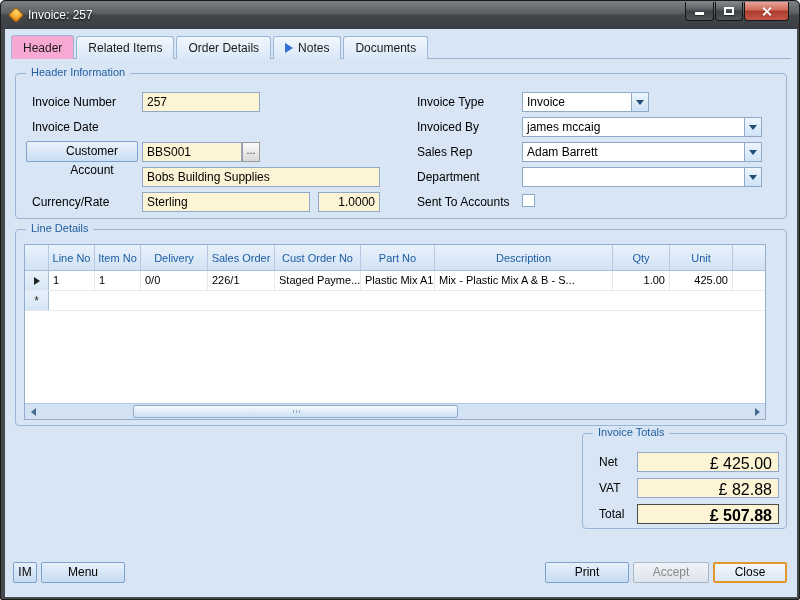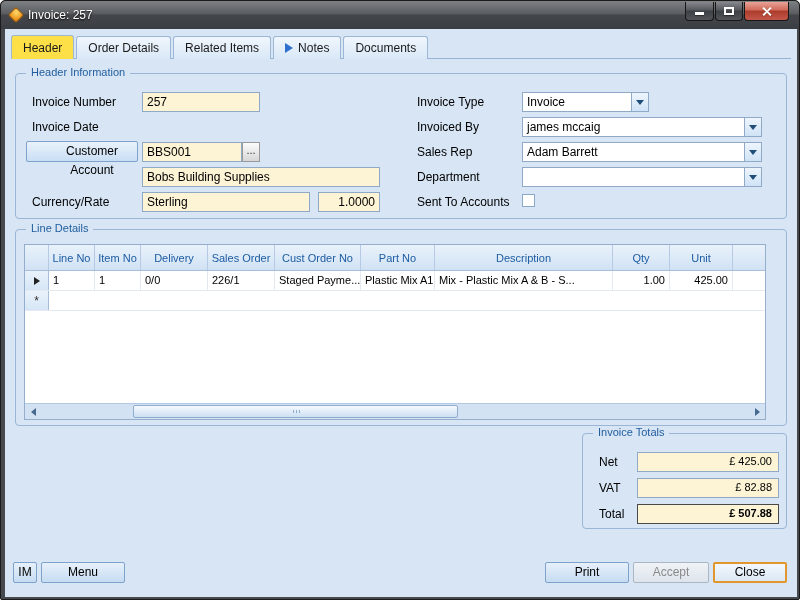--- a/index.html
+++ b/index.html
@@ -33,21 +33,21 @@
   
   .client { position:absolute; left:4px; top:28px; width:792px; height:568px; background:#d7e5f5; }
 
   
   .tabbar { position:absolute; left:6px; top:6px; right:6px; height:24px; display:flex; align-items:flex-end; }
   .tabbar::after { content:""; position:absolute; left:0; right:0; bottom:0; height:1px; background:#96b4d6; }
   .tab { position:relative; z-index:1; height:23px; padding:0 11px; margin-right:2px;
          display:flex; align-items:center; font-size:12px; color:#1a1a1a;
          border:1px solid #9cb6d6; border-bottom:none; border-radius:3px 3px 0 0;
          background:linear-gradient(#f0f6fd, #d9e8f7); }
-  .tab.selected { z-index:2; height:24px; background:#fde047; }
+  .tab.selected { z-index:2; height:24px; background:#f9a8d4; }
   .play-icon { width:0; height:0; border-top:5px solid transparent; border-bottom:5px solid transparent;
                border-left:8px solid #2f6fce; margin-right:5px; }
 
   
   .groupbox { position:absolute; border:1px solid #9ab5d5; border-radius:4px; }
   .gb-title { position:absolute; top:-8px; left:10px; padding:0 5px; background:#d7e5f5;
               color:#215e9e; font-size:11px; }
   .gb-header  { left:10px; top:44px;  width:772px; height:146px; }
   .gb-lines   { left:10px; top:200px; width:772px; height:197px;padding-left:32px; }
   .gb-totals  { left:577px; top:404px; width:205px; height:96px; }
@@ -105,21 +105,21 @@
   .sb-right { width:0; height:0; border-top:4px solid transparent; border-bottom:4px solid transparent;
           border-left:5px solid #47688f; }
   .sb-track { flex:1; position:relative; }
   .sb-thumb { position:absolute; left:92px; width:325px; top:1px; bottom:1px;
           background:linear-gradient(#f5fafe, #cddff2); border:1px solid #8fabcd; border-radius:2px; }
   .sb-thumb::after { content:""; position:absolute; left:50%; top:4px; bottom:4px; width:1px;
           background:#8fabcd; box-shadow:-3px 0 #8fabcd, 3px 0 #8fabcd; }
 
   
   .tot-field { position:absolute; left:54px; width:142px; height:20px; border:1px solid #8fa9c6;
-          background:#fdf3d5; font-size:11px; text-align:right; padding:2px 6px; }
+          background:#fdf3d5; font-size:16px; text-align:right; padding:2px 6px; }
   .tot-field.bold { font-weight:bold; border-color:#4a4a4a; }
 
   
   .btn { position:absolute; top:533px; height:21px; border:1px solid #7da3cc; border-radius:2px;
          background:linear-gradient(#e7f0fa, #c6dcf2); font-size:12px; text-align:center;
          line-height:19px; color:#000; }
   .btn.disabled { color:#8a8a8a; border-color:#aab6c2; background:linear-gradient(#f0f3f7, #dde4ec); }
   .btn.default { border:2px solid #e2962e; line-height:16px;
          background:linear-gradient(#f2f7fc, #dce8f4); }
 </style>
@@ -144,24 +144,24 @@
     </div>
   </div>
 
   <div class="client">
 
     <div class="tabbar">
       <div class="tab selected">
           <span>Header</span>
         </div>
       <div class="tab">
+          <span>Related Items</span>
+        </div>
+      <div class="tab">
           <span>Order Details</span>
-        </div>
-      <div class="tab">
-          <span>Related Items</span>
         </div>
       <div class="tab">
           <span class="play-icon"></span>
           <span>Notes</span>
         </div>
       <div class="tab">
           <span>Documents</span>
         </div>
     </div>
 

